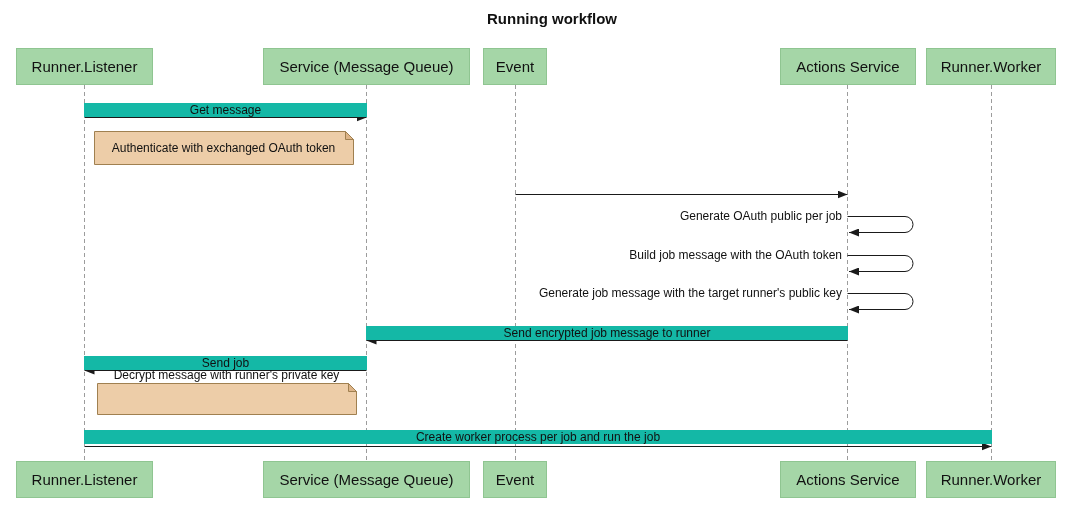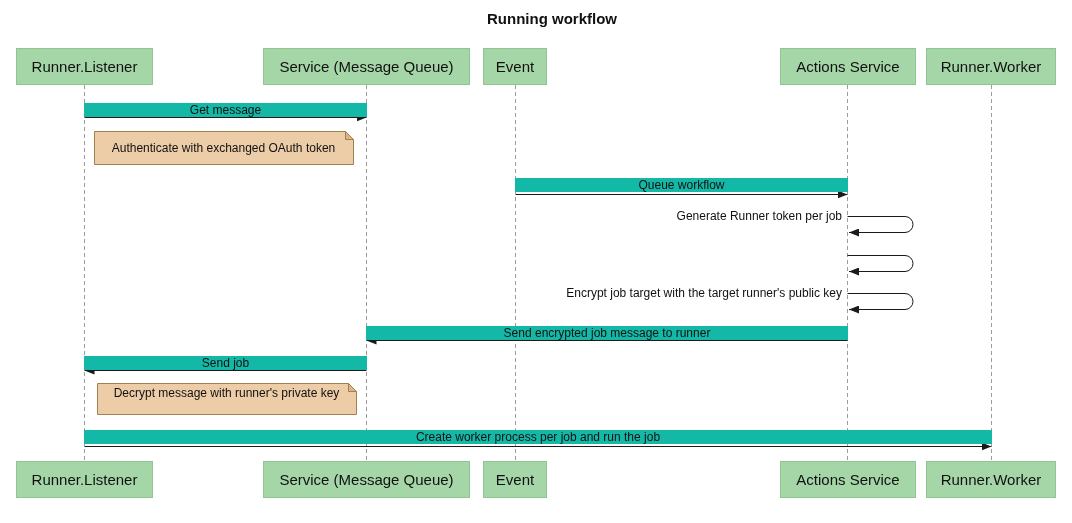--- a/index.html
+++ b/index.html
@@ -79,23 +79,23 @@
   <div class="actor" style="left:780px;top:48px;width:136px">Actions Service</div>
   <div class="actor" style="left:926px;top:48px;width:130px">Runner.Worker</div>
 
   <div class="actor" style="left:16px;top:461px;width:137px">Runner.Listener</div>
   <div class="actor" style="left:263px;top:461px;width:207px">Service (Message Queue)</div>
   <div class="actor" style="left:483px;top:461px;width:64px">Event</div>
   <div class="actor" style="left:780px;top:461px;width:136px">Actions Service</div>
   <div class="actor" style="left:926px;top:461px;width:130px">Runner.Worker</div>
 
   <div class="msg-label" style="left:84px;width:283px;top:103px">Get message</div>
-  <div class="msg-label" style="left:515px;width:333px;top:178px">Queue workflow</div>
-  <div class="self-label" style="right:230px;top:208px">Generate Runner token per job</div>
-  <div class="self-label" style="right:230px;top:285px">Encrypt job target with the target runner's public key</div>
+  <div class="self-label" style="right:230px;top:208px">Generate OAuth public per job</div>
+  <div class="self-label" style="right:230px;top:247px">Build job message with the OAuth token</div>
+  <div class="self-label" style="right:230px;top:285px">Generate job message with the target runner's public key</div>
   <div class="msg-label" style="left:366px;width:482px;top:326px">Send encrypted job message to runner</div>
   <div class="msg-label" style="left:84px;width:908px;top:430px">Create worker process per job and run the job</div>
   <div class="msg-label" style="left:84px;width:283px;top:356px">Send job</div>
 
   <div class="note-text" style="left:94px;top:131px;width:259px;height:34px">Authenticate with exchanged OAuth token</div>
-  <div class="note-text" style="left:97px;top:381px;width:259px;height:24px">Decrypt message with runner's private key</div>
+  <div class="note-text" style="left:97px;top:363px;width:259px;height:24px">Decrypt message with runner's private key</div>
 
 </div>
 
 </body></html>

